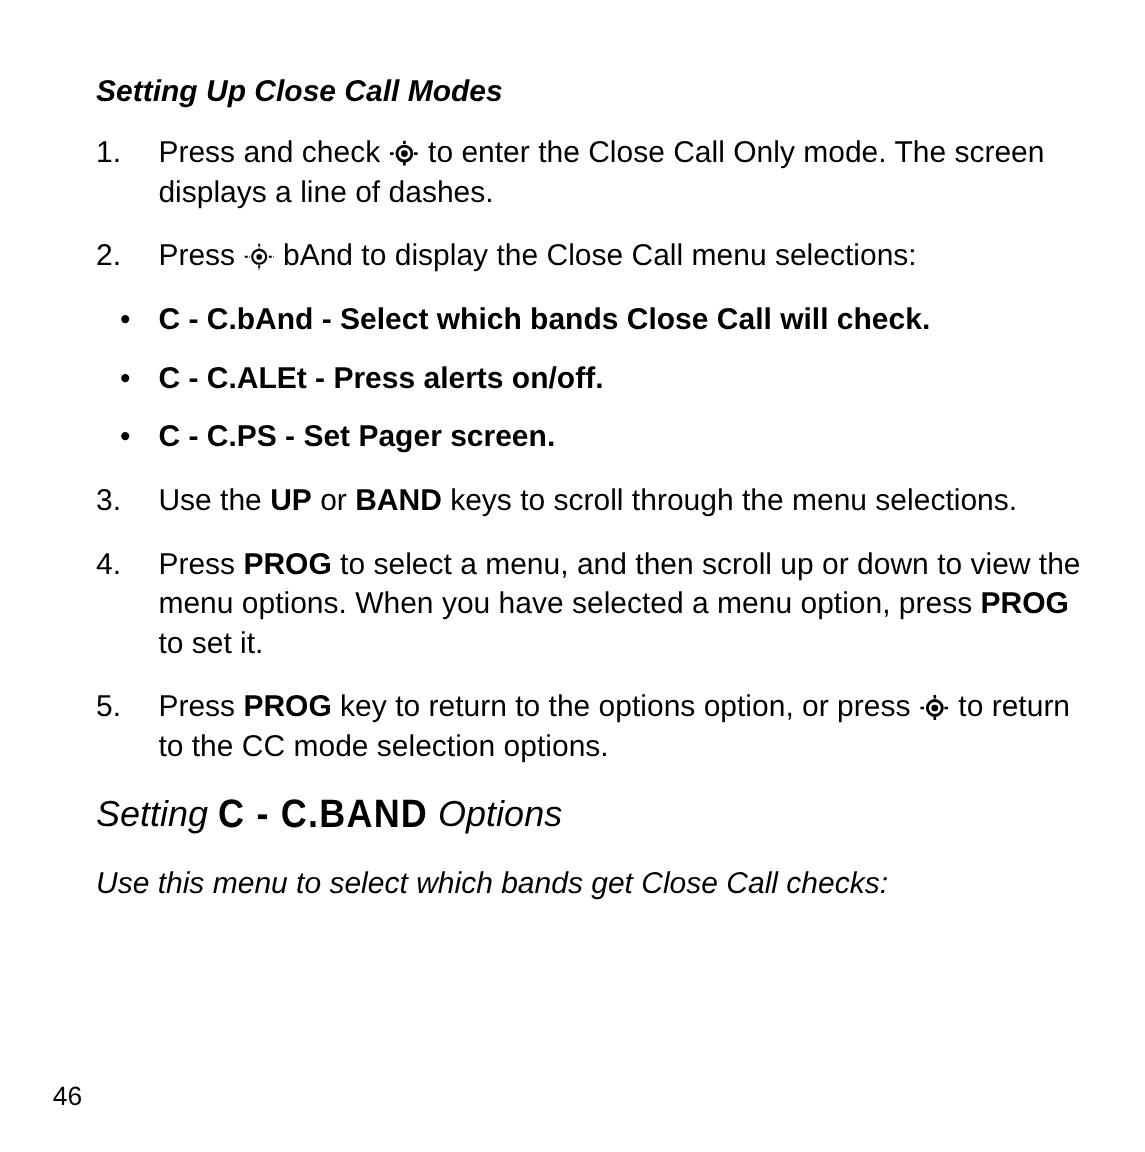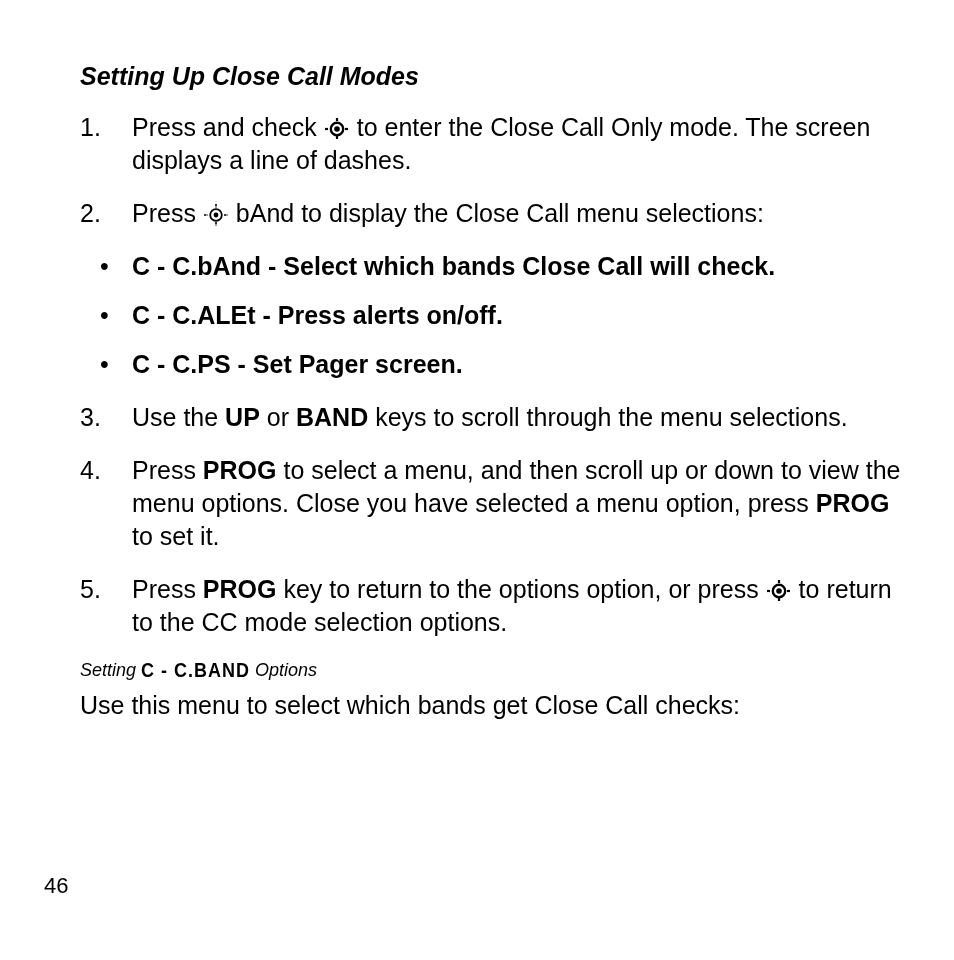--- a/index.html
+++ b/index.html
@@ -55,38 +55,39 @@
     flex: 0 0 32px;
     text-align: left;
   }
   .ul > li > .txt {
     flex: 1 1 auto;
     font-weight: bold;
   }
   .bold { font-weight: 700; }
   .subheading {
     font-style: italic;
-    font-size: 18px;
+    font-size: 30px;
     margin-top: 4px;
   }
   .lcd {
     font-style: normal;
     font-weight: 700;
     letter-spacing: 1px;
     font-family: "Arial Narrow", Arial, sans-serif;
     display: inline-block;
     transform: scaleY(1.1);
   }
   .body-after {
-    margin-top: 6px;
+    margin-top: 21px;
+    font-style: italic;
   }
   .page-num {
     position: absolute;
     left: 44px;
-    bottom: 60px;
+    bottom: 32px;
     font-size: 22px;
   }
   
   .cc-icon {
     display: inline-block;
     vertical-align: -4px;
     width: 26px;
     height: 22px;
     position: relative;
   }
@@ -161,21 +162,21 @@
     <li>
       <span class="num">3.</span>
       <span class="txt">
         <span>Use the </span><span class="bold">UP</span><span> or </span><span class="bold">BAND</span><span> keys to scroll through the menu selections.</span>
       </span>
     </li>
 
     <li>
       <span class="num">4.</span>
       <span class="txt">
-        <span>Press </span><span class="bold">PROG</span><span> to select a menu, and then scroll up or down to view the menu options. Close you have selected a menu option, press </span><span class="bold">PROG</span><span> to set it.</span>
+        <span>Press </span><span class="bold">PROG</span><span> to select a menu, and then scroll up or down to view the menu options. When you have selected a menu option, press </span><span class="bold">PROG</span><span> to set it.</span>
       </span>
     </li>
 
     <li>
       <span class="num">5.</span>
       <span class="txt">
         <span>Press </span><span class="bold">PROG</span><span> key to return to the options option, or press </span>
         <span class="cc-icon">
           <svg viewBox="0 0 26 22">
             <line x1="1" y1="11" x2="5" y2="11" stroke="#000" stroke-width="2.2" stroke-dasharray="3 1"></line>

